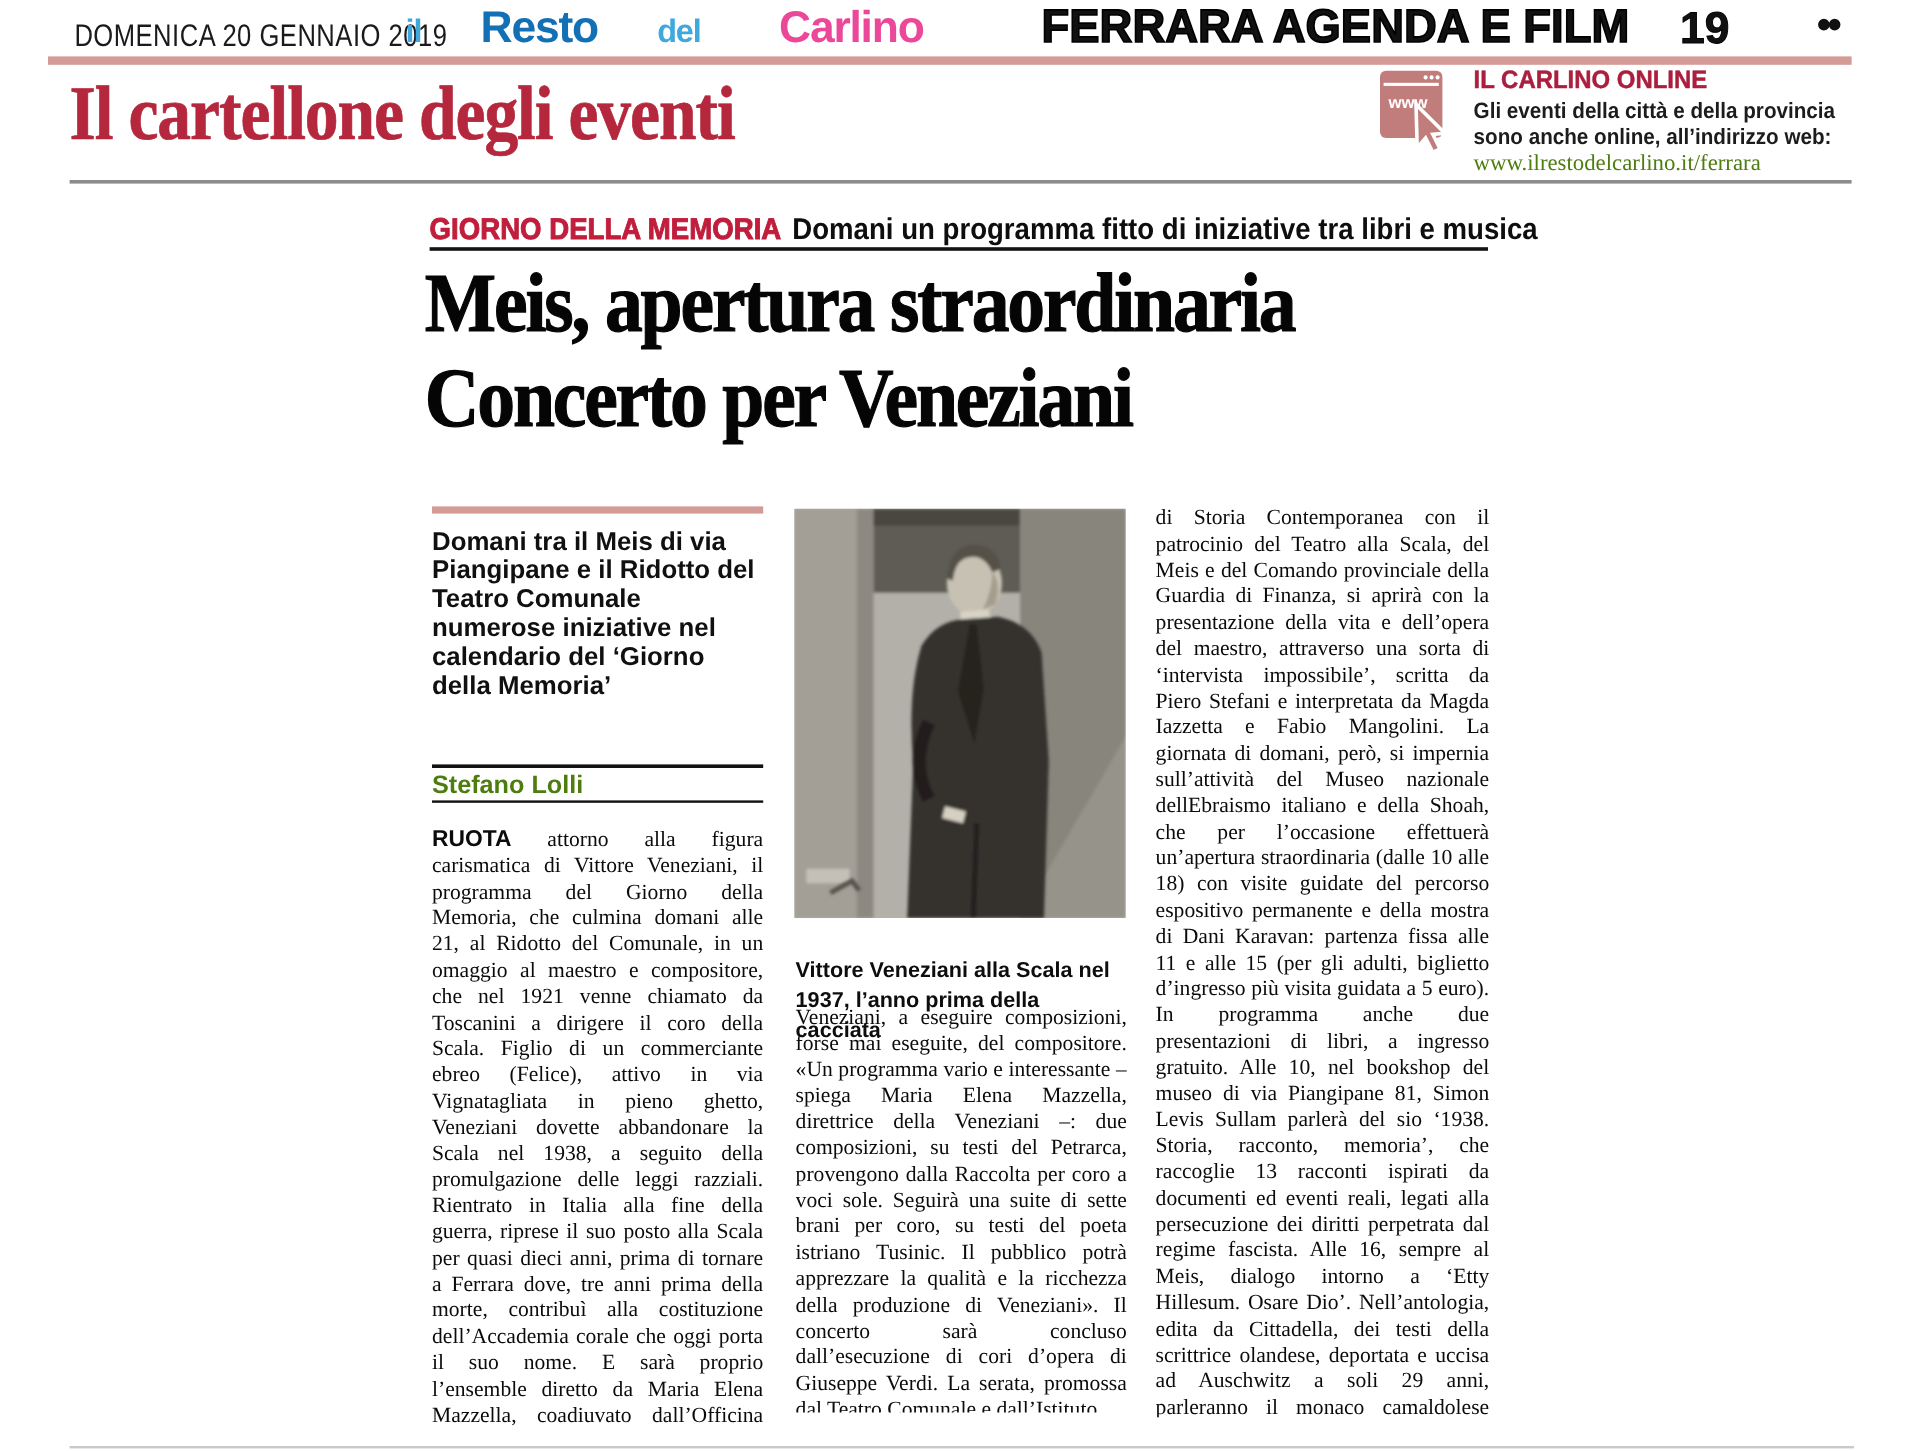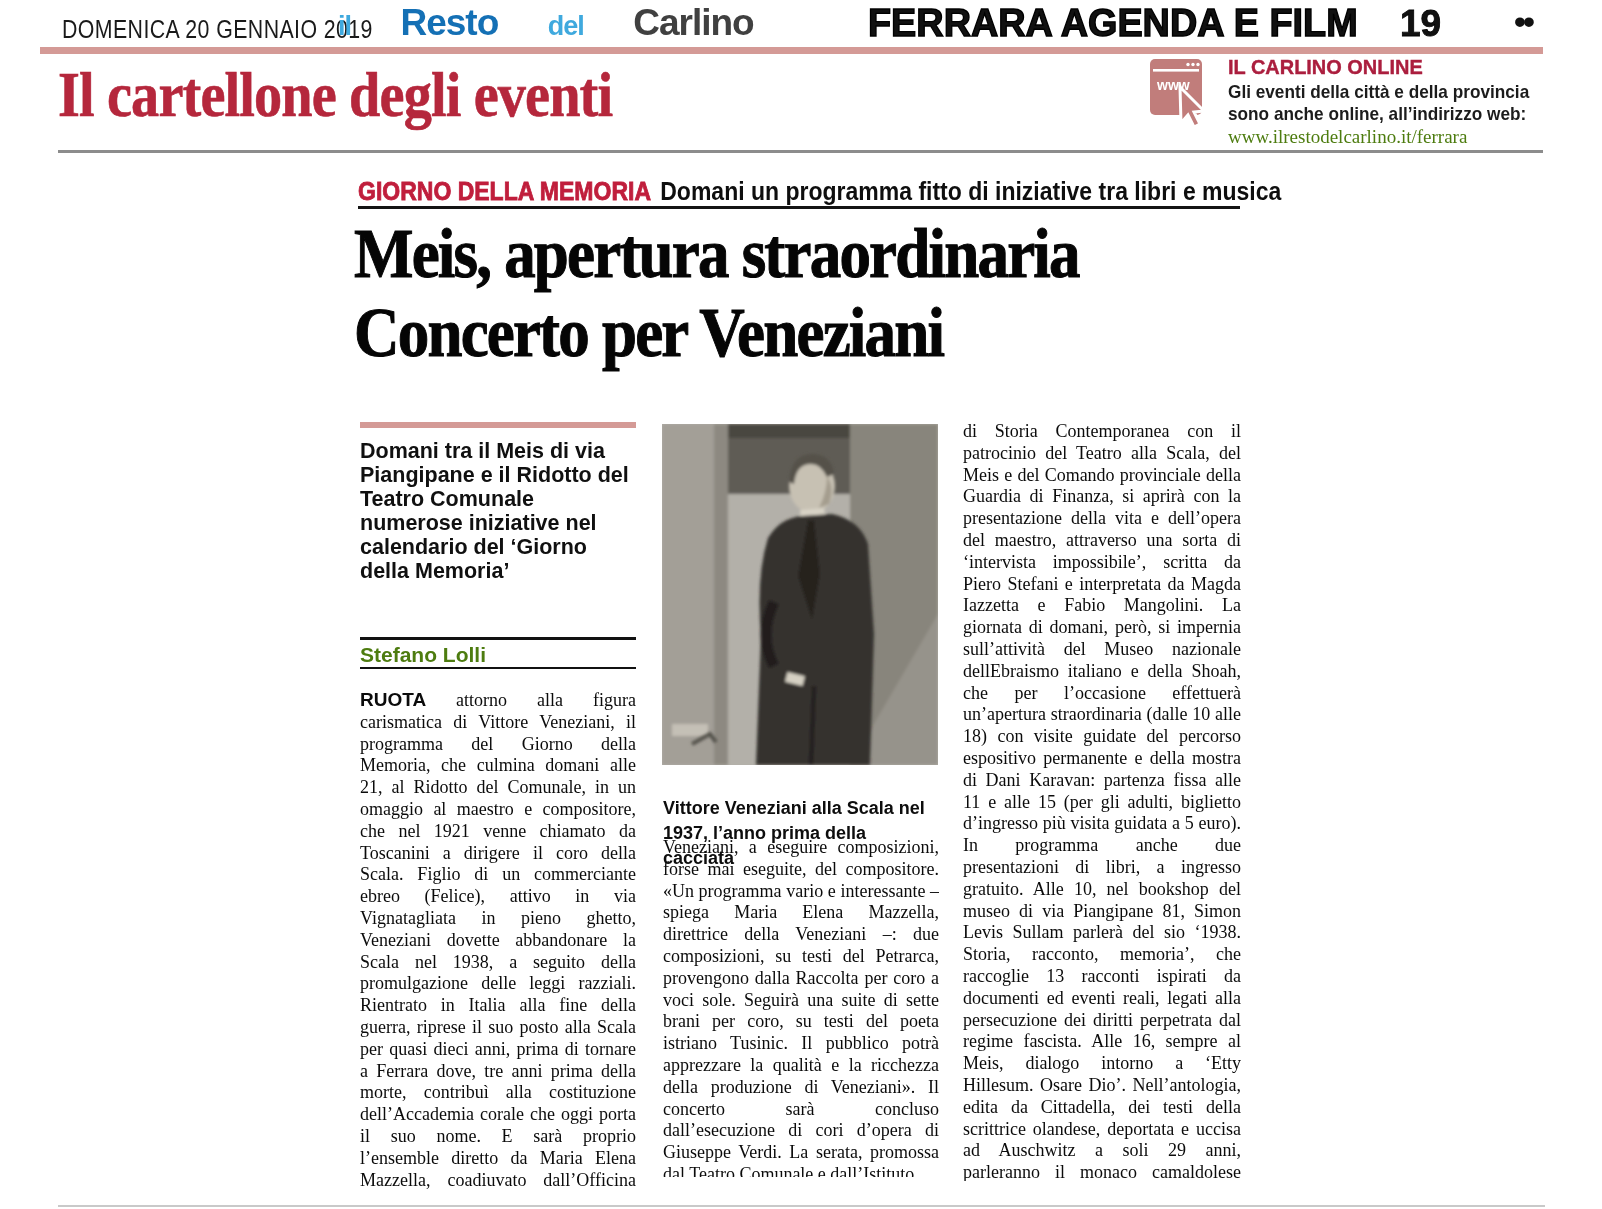--- a/index.html
+++ b/index.html
@@ -9,21 +9,21 @@
   }
   .abs{position:absolute;}
 
   
   .date{left:62px;top:14px;font-size:26px;letter-spacing:.5px;
         transform:scaleX(.82);transform-origin:left top;white-space:nowrap;color:#1a1a1a;}
   .masthead{left:296px;top:2px;white-space:nowrap;font-weight:bold;letter-spacing:-1px;}
   .masthead span{display:inline-block;vertical-align:baseline;padding-left:42px;}
   .mh-small{font-size:27px;color:#3fa9de;}
   .mh-resto{font-size:37px;color:#1470b5;margin:0 4px;text-align:center;}
-  .mh-carlino{font-size:37px;color:#404040;margin-left:4px;}
+  .mh-carlino{font-size:37px;color:#ec4899;margin-left:20px;}
   .section-title{left:868px;top:1px;font-size:39px;font-weight:bold;white-space:nowrap;
         -webkit-text-stroke:1.4px #000;letter-spacing:0;transform:scaleX(.97);transform-origin:left top;}
   .page-number{left:1400px;top:3px;font-size:37px;font-weight:bold;-webkit-text-stroke:.8px #000;}
   .corner-dots{left:1514px;top:2px;font-size:34px;font-weight:bold;letter-spacing:-3px;}
   .rule-pink-top{left:40px;top:47px;width:1503px;height:7px;background:#d49a96;}
   .cartellone{left:58px;top:58px;font-family:"Liberation Serif",serif;font-weight:bold;
         font-size:64px;color:#b5273c;white-space:nowrap;letter-spacing:-1px;
         transform:scaleX(.88);transform-origin:left top;-webkit-text-stroke:.6px #b5273c;}
 
   

